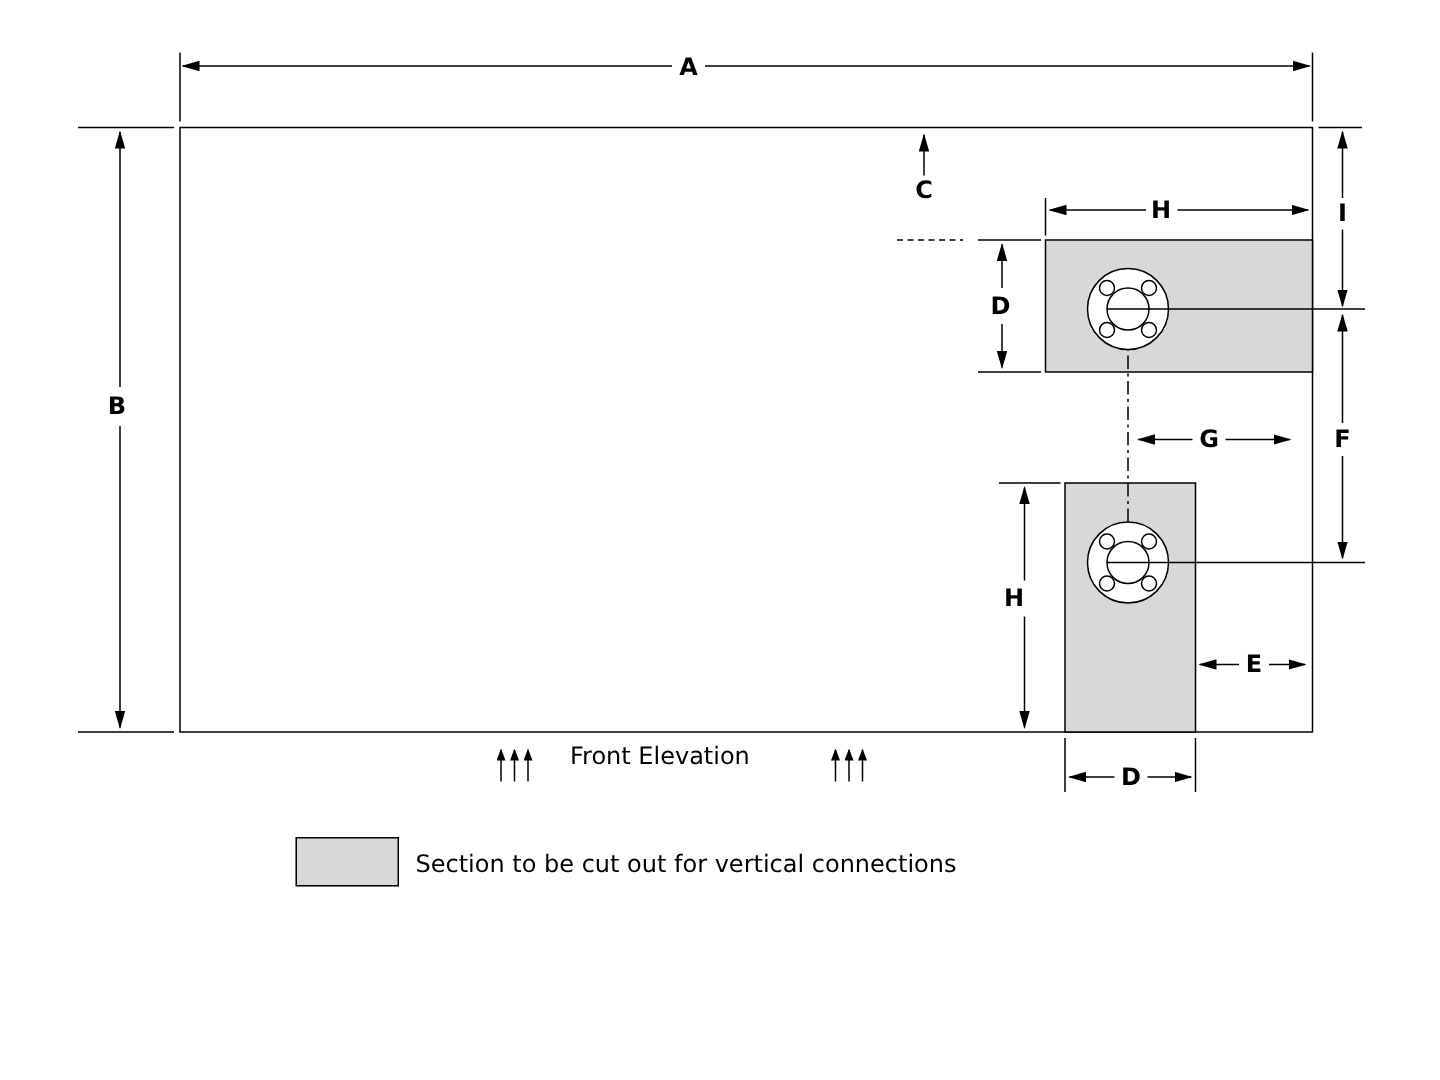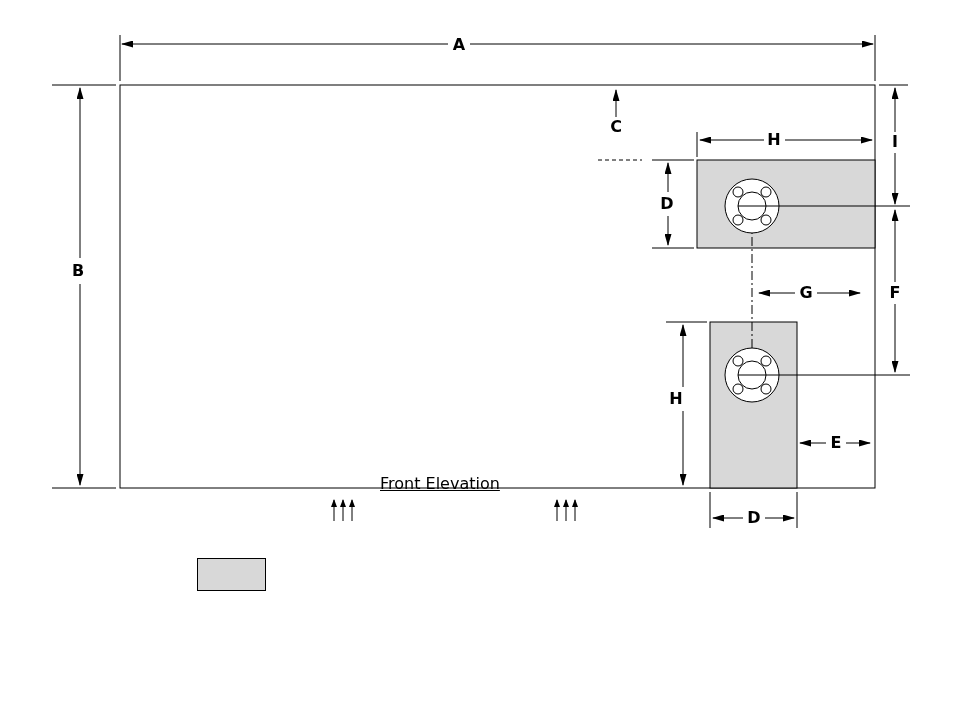--- a/index.html
+++ b/index.html
@@ -165,17 +165,18 @@
   <div class="lbl" style="left:616px;top:127px;">C</div>
   <div class="lbl" style="left:667px;top:204px;">D</div>
   <div class="lbl" style="left:774px;top:140px;">H</div>
   <div class="lbl" style="left:895px;top:142px;">I</div>
   <div class="lbl" style="left:895px;top:293px;">F</div>
   <div class="lbl" style="left:806px;top:293px;">G</div>
   <div class="lbl" style="left:676px;top:399px;">H</div>
   <div class="lbl" style="left:836px;top:443px;">E</div>
   <div class="lbl" style="left:754px;top:518px;">D</div>
 
-  <div class="txt" style="left:380px;top:484px;text-decoration:underline;">Front Elevation</div>
+  <div class="txt" style="left:380px;top:504px;">Front Elevation</div>
 
   <div class="legend-swatch"></div>
+  <div class="txt" style="left:277px;top:576px;">Section  to be cut out for vertical connections</div>
 
 </div>
 
 </body></html>

